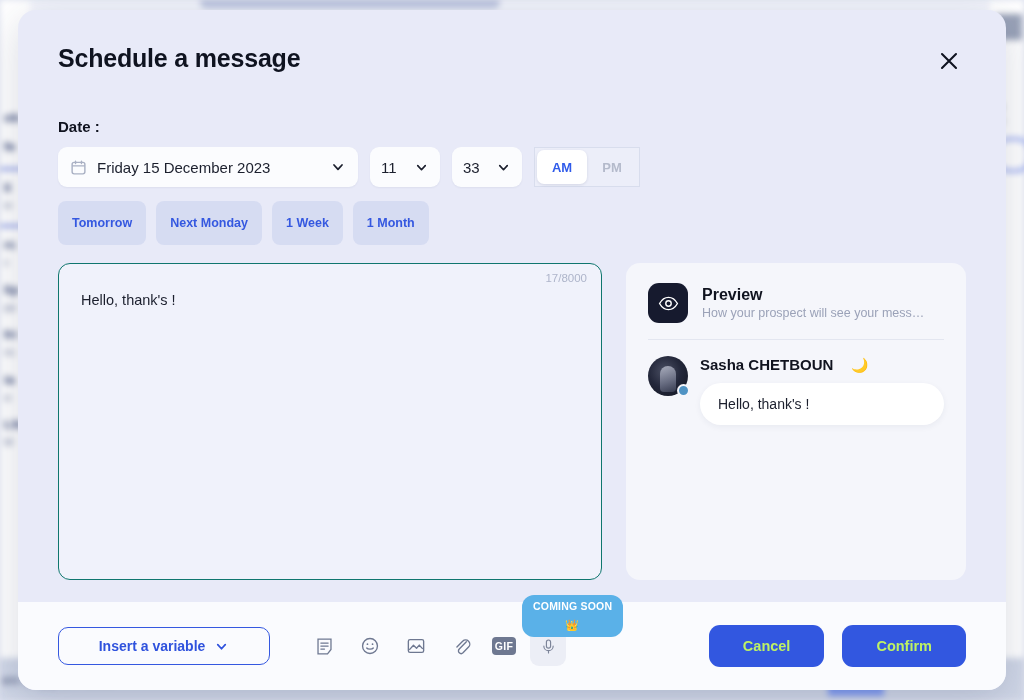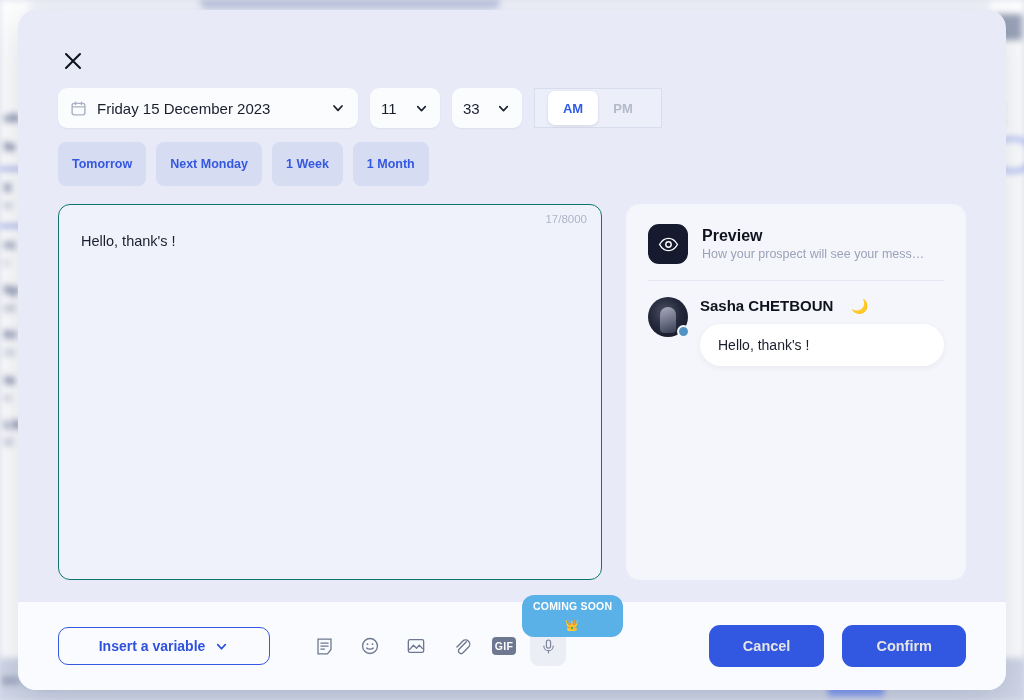--- a/index.html
+++ b/index.html
@@ -217,21 +217,21 @@
     box-shadow: 0 1px 2px rgba(40,50,90,.06);
   }
   .num-text { font-size: 15px; color: #1b1f2d; }
 
   .ampm {
     height: 40px;
     background: #eceef9;
     border-radius: 0;
     display: flex;
     align-items: center;
-    padding: 14px;
+    padding: 3px;
     box-shadow: inset 0 0 0 1px rgba(180,188,215,.35);
   }
   .ampm-opt {
     width: 50px;
     height: 34px;
     display: flex; align-items: center; justify-content: center;
     font-size: 13px;
     font-weight: bold;
     border-radius: 7px;
     cursor: pointer;
@@ -452,21 +452,21 @@
   .footer-actions {
     margin-left: auto;
     display: flex;
     gap: 18px;
   }
   .btn {
     height: 42px;
     padding: 0 34px;
     border-radius: 11px;
     background: #3257e0;
-    color: #e5e5e5;
+    color: #bef264;
     font-size: 14.5px;
     font-weight: bold;
     display: flex; align-items: center; justify-content: center;
     cursor: pointer;
     border: none;
     font-family: "Liberation Sans", sans-serif;
   }
 </style>
 </head>
 <body>
@@ -508,27 +508,29 @@
     <div class="bg-bottom-strip"></div>
     <div class="bg-blue-block"></div>
   </div>
 </div>
 
 <div class="modal">
 
   <div class="modal-body">
 
     <div class="modal-header">
+      <div class="modal-title">Schedule a message</div>
       <div class="close-btn">
         <svg width="20" height="20" viewBox="0 0 20 20" fill="none" stroke="currentColor" stroke-width="2.1" stroke-linecap="round">
           <path d="M3 3 L17 17 M17 3 L3 17"></path>
         </svg>
       </div>
     </div>
 
+    <div class="date-label">Date :</div>
 
     <div class="controls-row">
 
       <div class="date-field">
         <span class="cal-icon">
           <svg width="17" height="17" viewBox="0 0 20 20" fill="none" stroke="currentColor" stroke-width="1.7">
             <rect x="2.5" y="4" width="15" height="13.5" rx="2.4"></rect>
             <path d="M2.5 8 H17.5" stroke-width="1.5"></path>
             <path d="M6.5 2.5 V5.2 M13.5 2.5 V5.2" stroke-linecap="round"></path>
           </svg>

